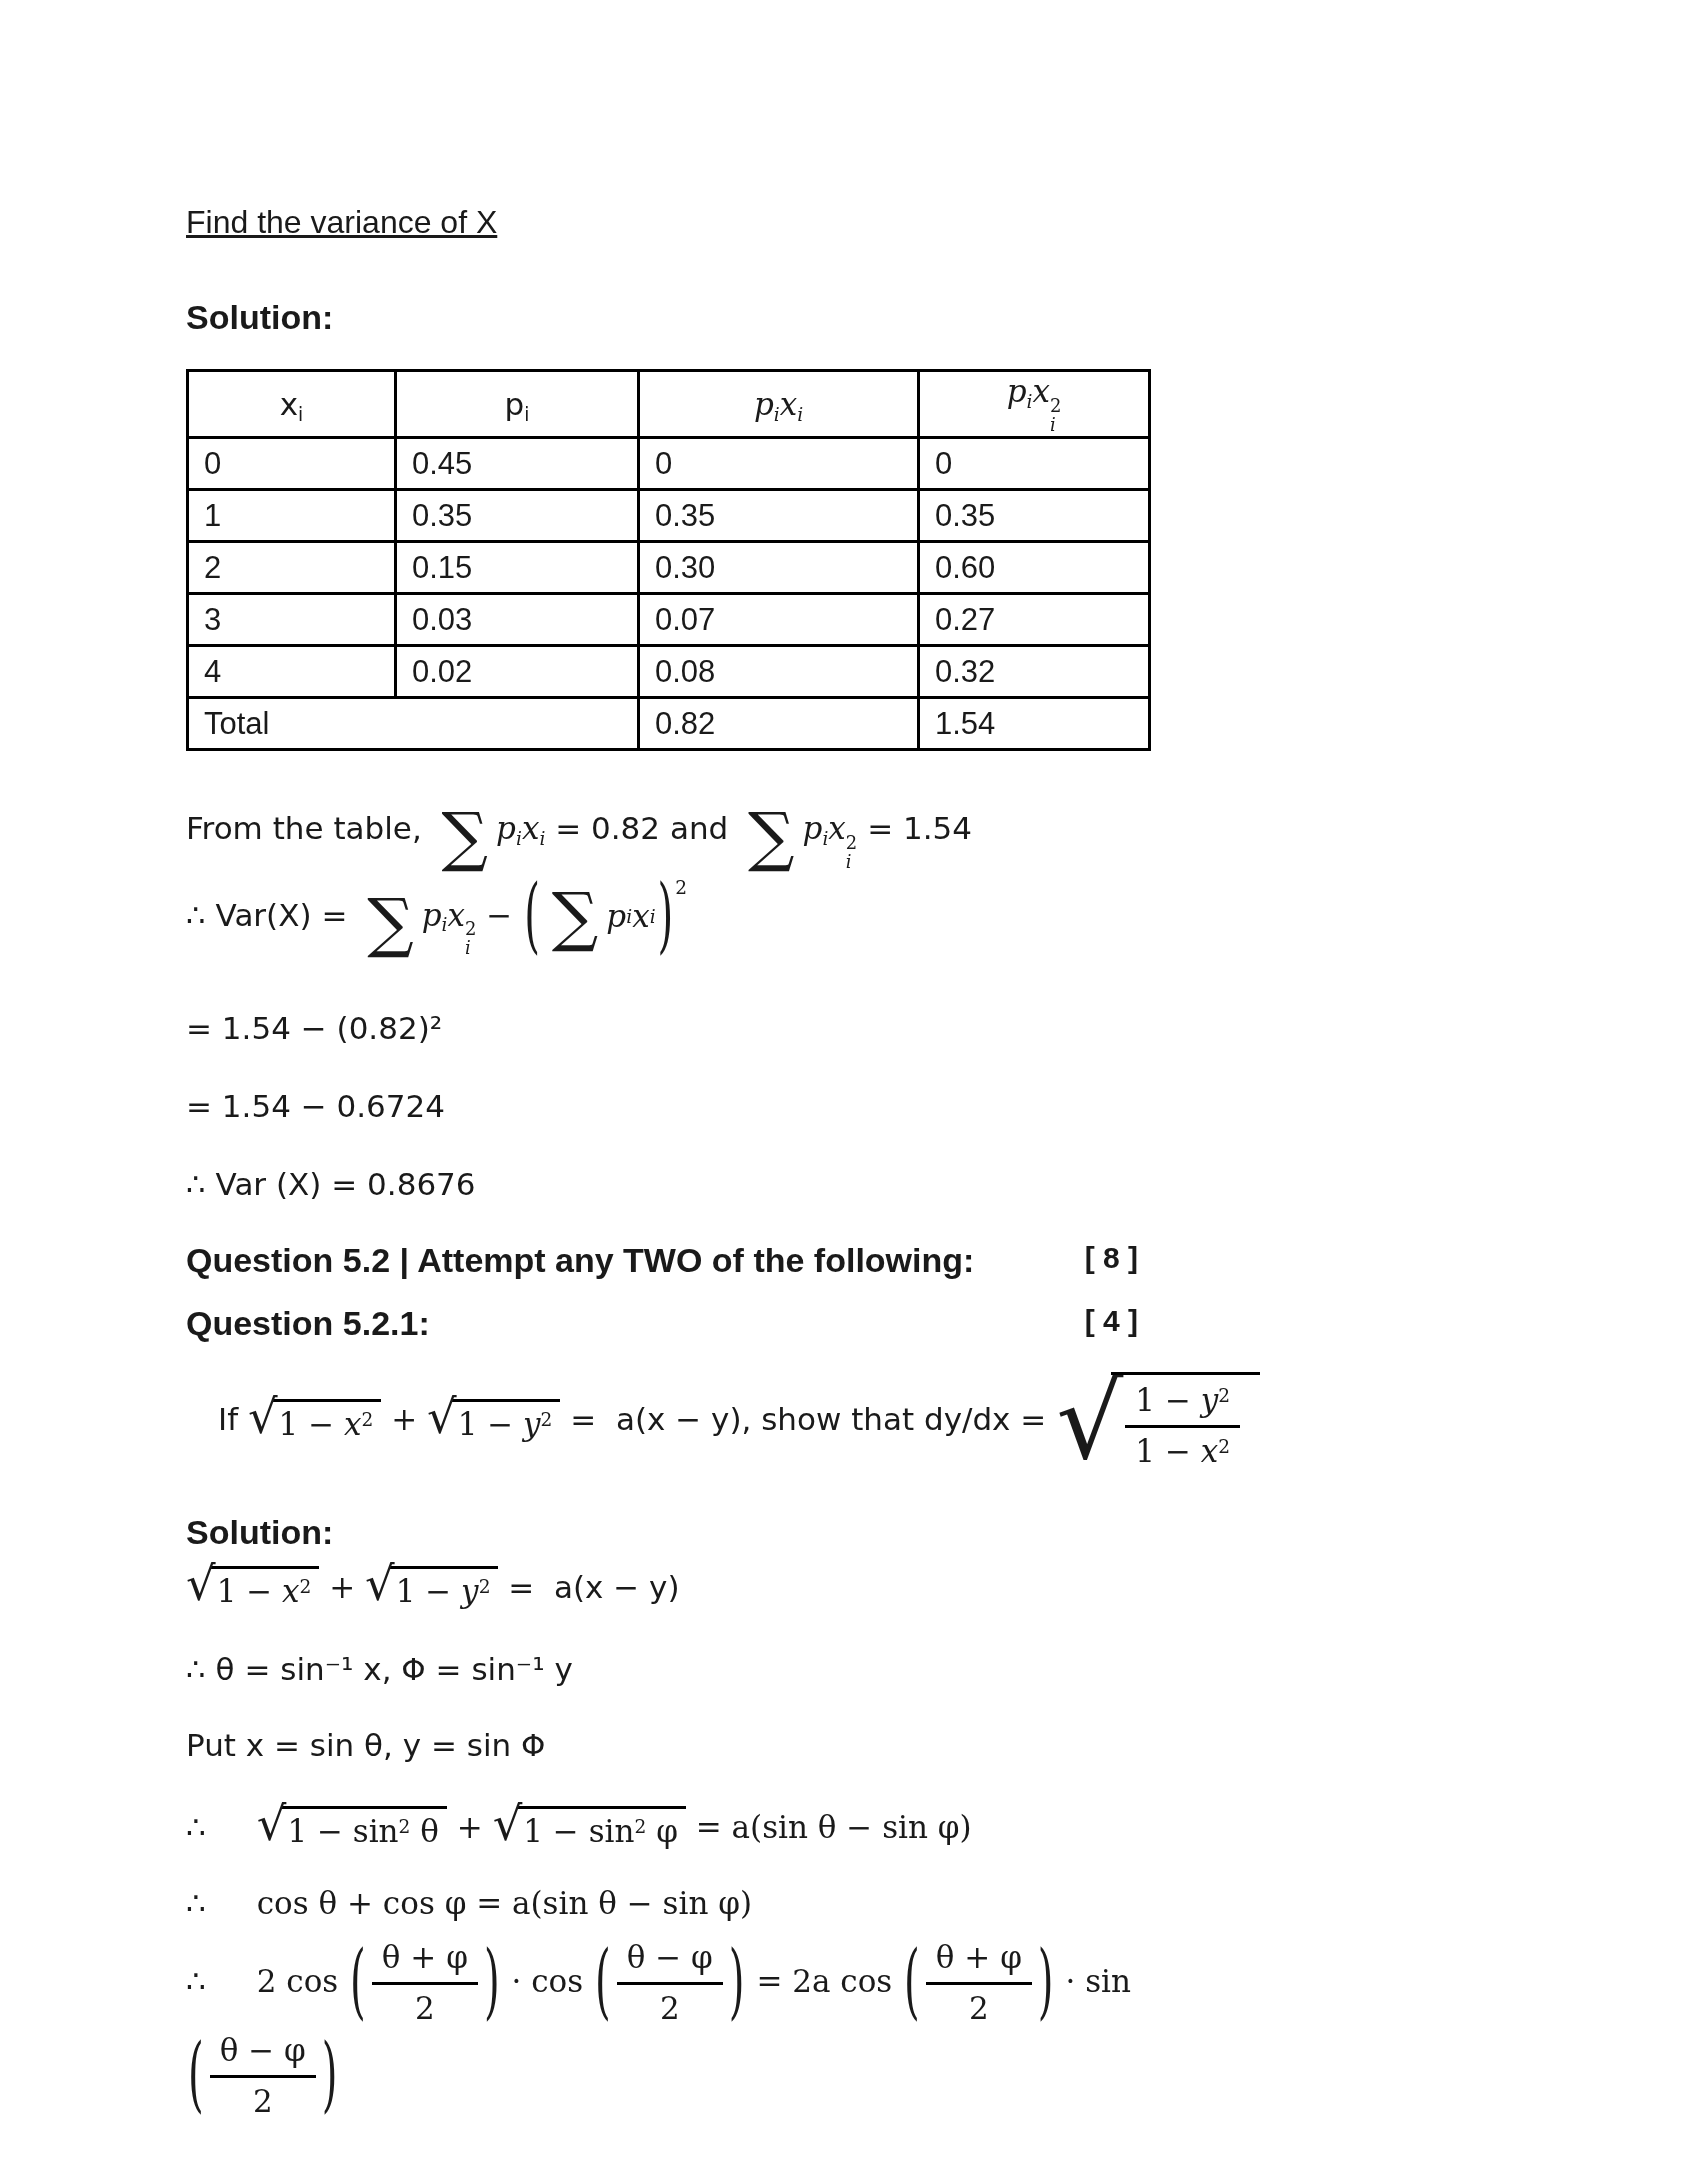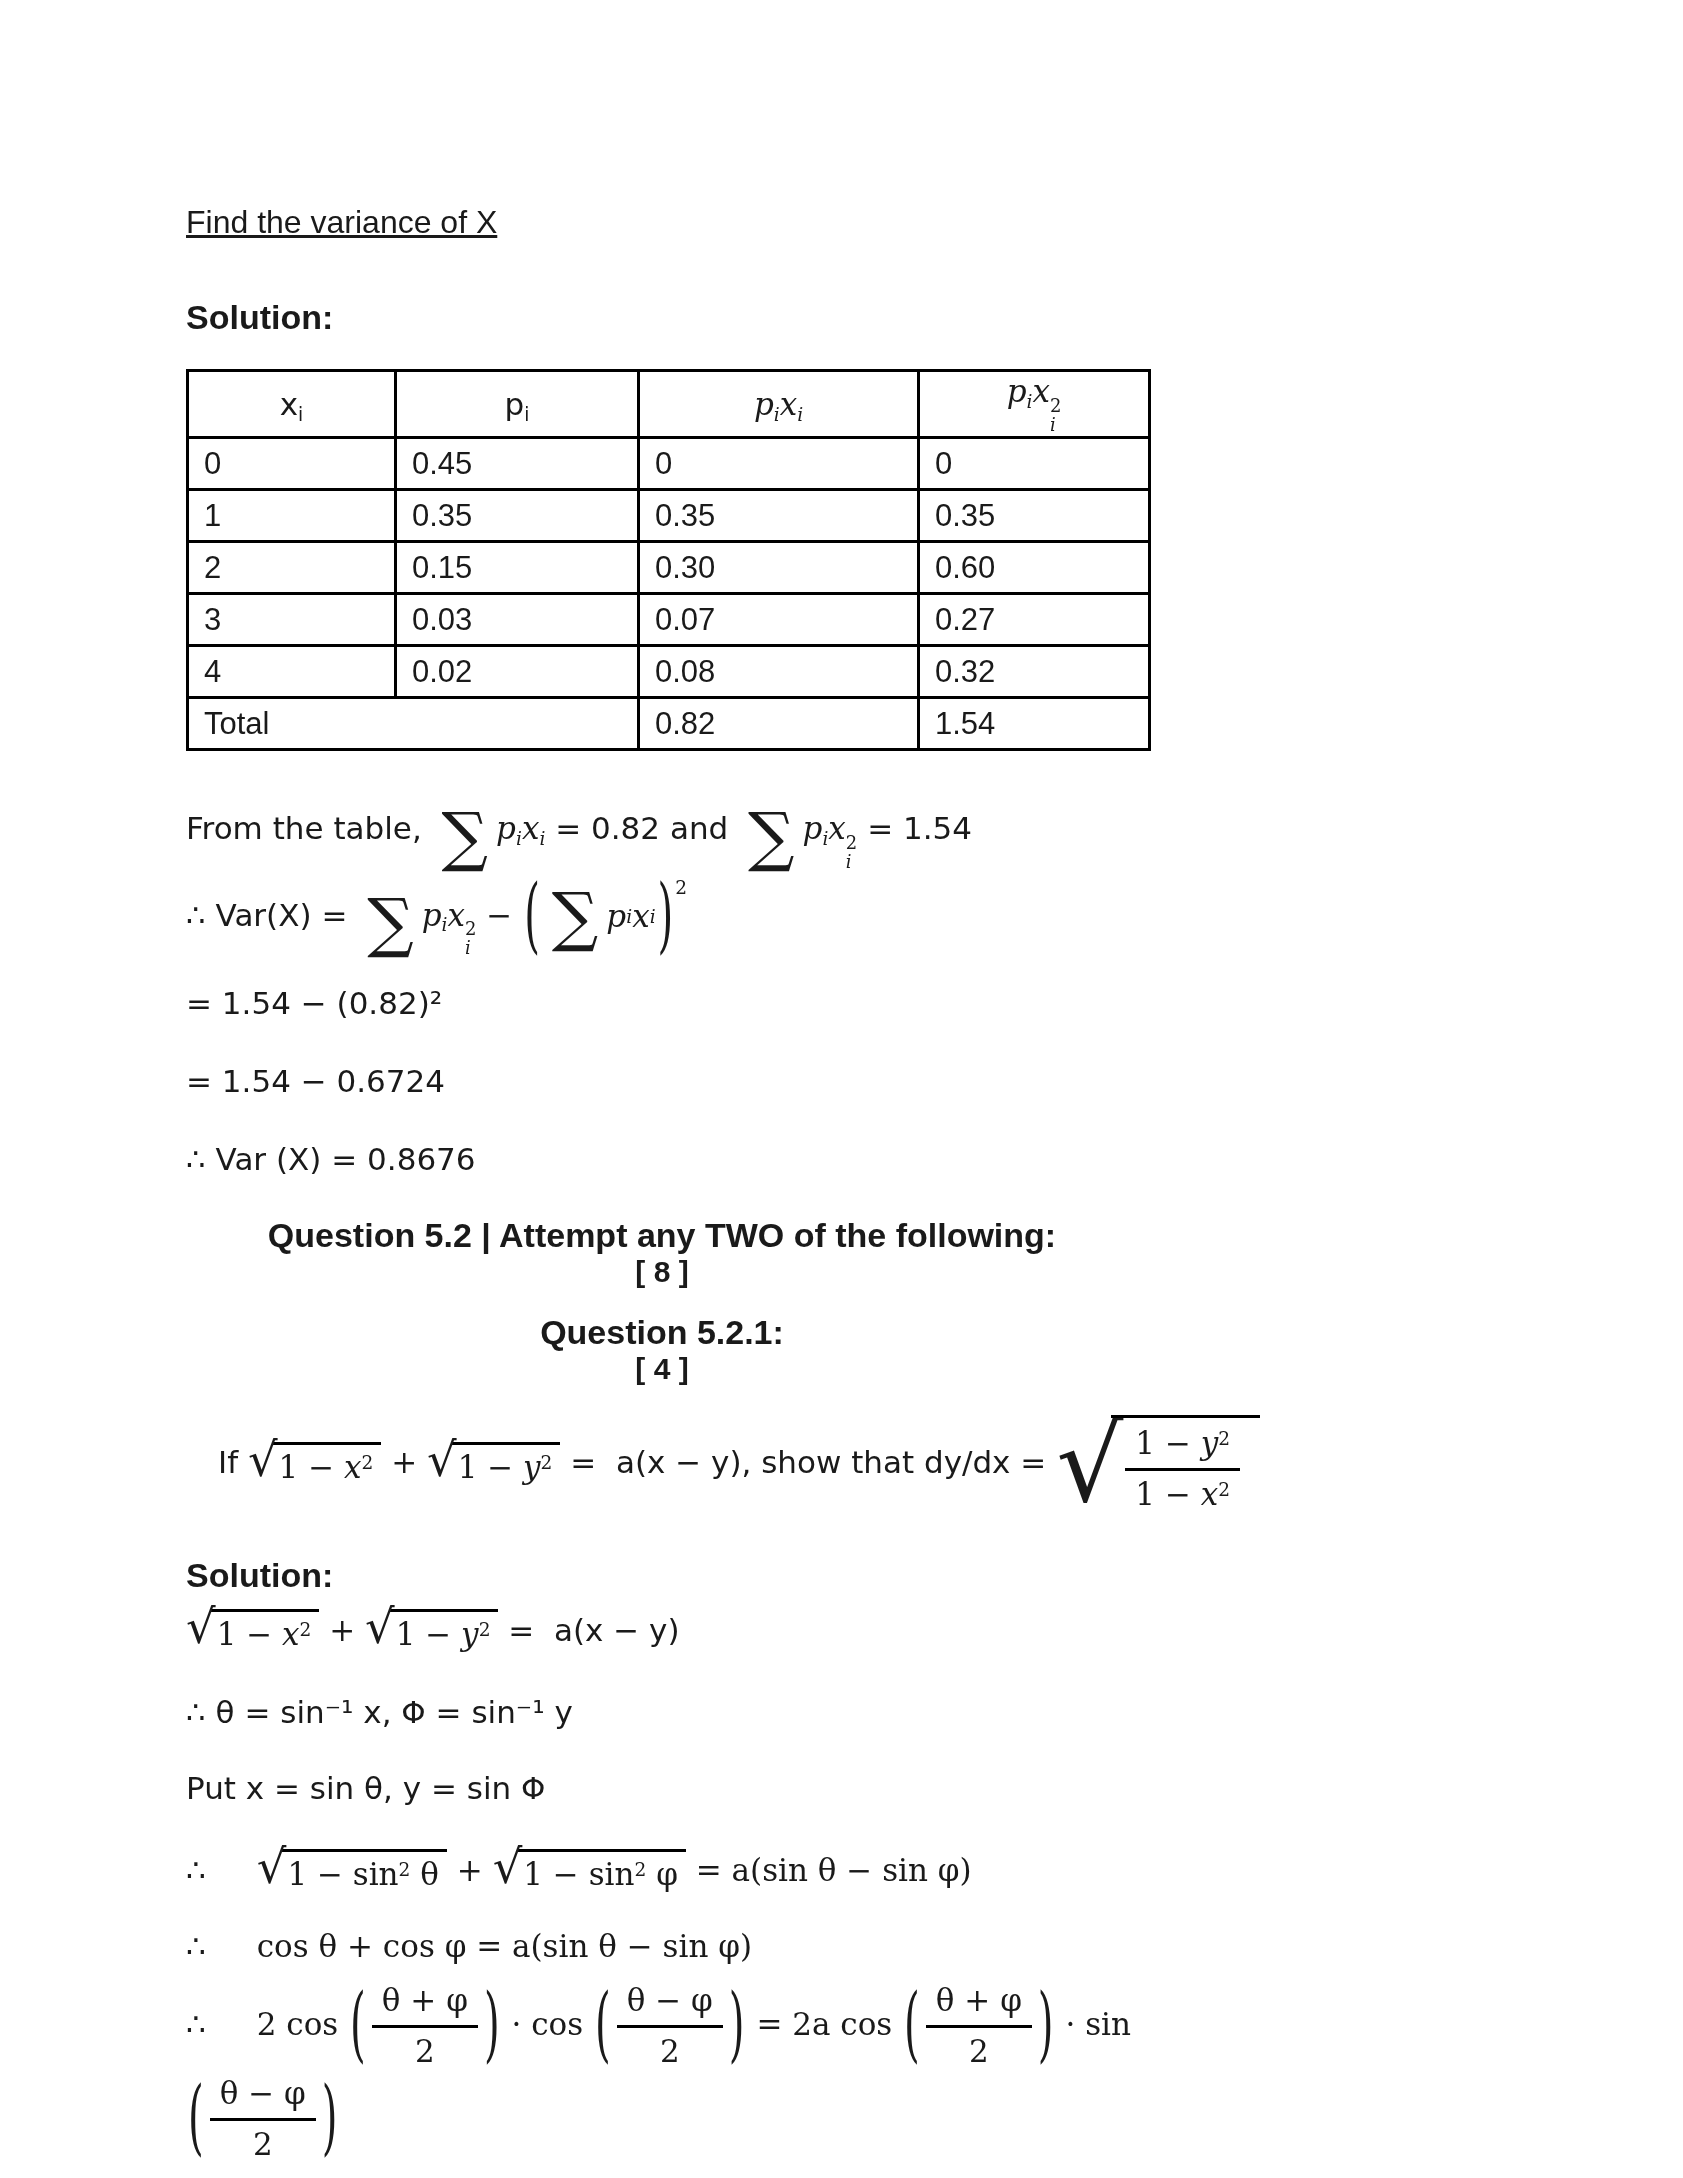--- a/index.html
+++ b/index.html
@@ -43,27 +43,27 @@
   .m-sqrt.m-tall .m-rad { font-size:3.4em; transform:none; margin-right:-12px; }
   .m-sqrt.m-tall .m-sqrt-c { border-top:3px solid #000; padding:5px 16px 0 10px; }
   .m-frac { display:inline-block; text-align:center; vertical-align:middle; margin:0 4px; font-family:"DejaVu Serif", serif; }
   .m-num { display:block; border-bottom:3px solid #000; padding:0 10px 3px; }
   .m-den { display:block; padding-top:3px; }
   .m-paren-grp { display:inline-flex; align-items:center; vertical-align:middle; }
   .m-paren { display:inline-block; transform:scaleY(2.05); font-size:1.3em; font-family:"DejaVu Serif", serif; padding:0 2px; line-height:1; }
   .m-paren-c { display:inline-flex; align-items:center; }
   .m-gap { display:inline-block; }
 
-  .q-row { display:flex; justify-content:space-between; align-items:center; width:952px;flex-direction:column; }
+  .q-row { display:flex; justify-content:space-between; align-items:flex-start; width:952px; }
   .q-label { font-size:34px; font-weight:bold; }
   .q-marks { font-size:30px; font-weight:bold; }
 
   .mt-from { margin-top:57px; }
   .mt-var { margin-top:16px; }
-  .mt-step1 { margin-top:25px; }
+  .mt-step1 { margin-top:50px; }
   .mt-step2 { margin-top:36px; }
   .mt-result { margin-top:36px; }
   .mt-q1 { margin-top:36px; }
   .mt-q2 { margin-top:24px; }
   .mt-if { margin-top:26px;margin-left:32px; }
   .mt-given { margin-top:14px; }
   .mt-put { margin-top:34px; }
   .mt-theta { margin-top:36px; }
   .mt-d1 { margin-top:40px; }
   .mt-d2 { margin-top:30px; }

